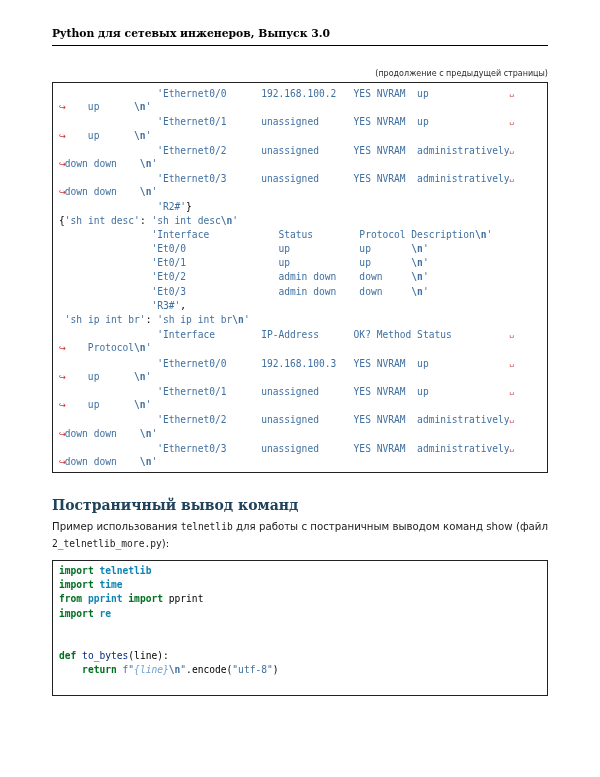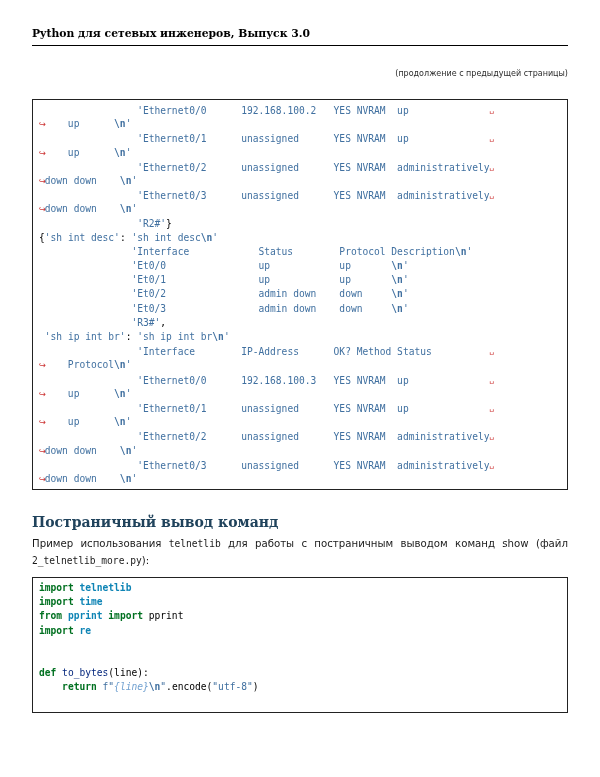--- a/index.html
+++ b/index.html
@@ -4,29 +4,29 @@
 <style>
   * { box-sizing: border-box; }
   html, body { margin: 0; padding: 0; }
   body {
     width: 600px; height: 777px;
     background: #ffffff;
     font-family: "DejaVu Sans", sans-serif;
     color: #1a1a1a;
     overflow: hidden;
   }
-  .page { position: relative; width: 600px; height: 709px; padding: 0 32px; }
+  .page { position: relative; width: 600px; height: 709px; padding: 0 52px; }
 
   
   .header { padding-top: 27px; padding-bottom: 5px; border-bottom: 1.4px solid #000; }
   .header-title { font-family: "DejaVu Serif", serif; font-weight: 700; font-size: 10.8px; color: #000; }
 
   
   .note { font-size: 8px; color: #2a2a2a; text-align: right; }
-  .note-top { margin-top: 23px; margin-bottom: 21px; }
+  .note-top { margin-top: 23px; margin-bottom: 4px; }
   .note-bottom { margin-top: 2px; }
 
   
   .codeblock {
     border: 1px solid #222;
     background: #fff;
     padding: 3px 6px;
     font-family: "DejaVu Sans Mono", monospace;
     font-size: 9.6px;
     line-height: 14.2px;

